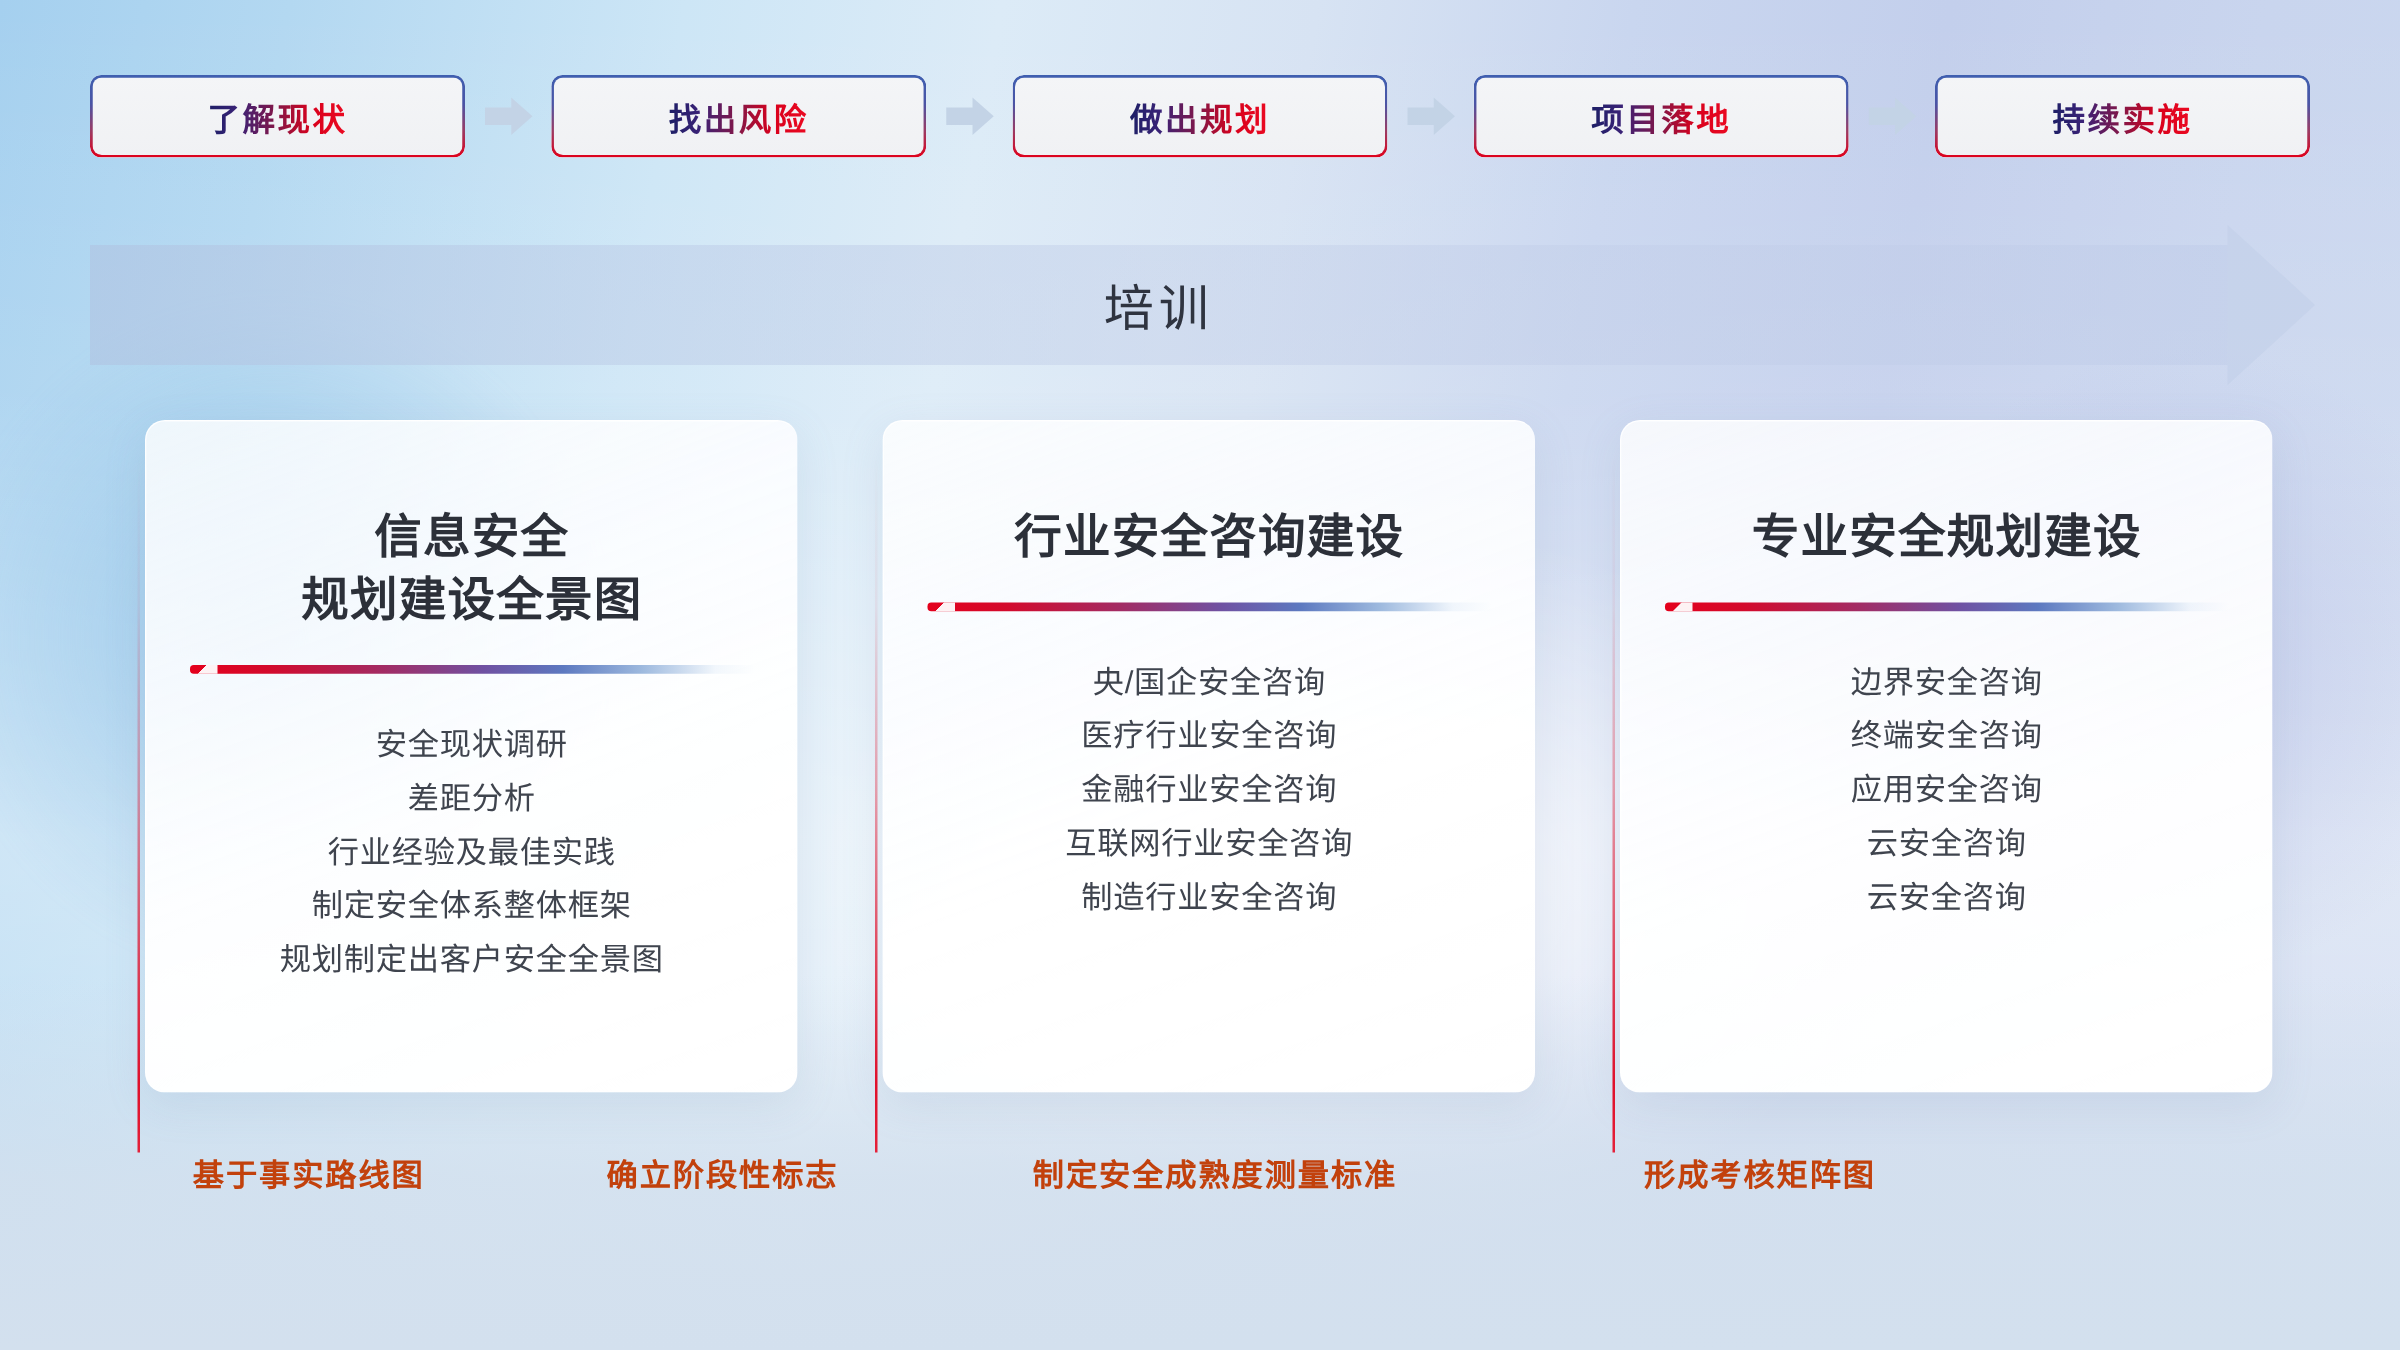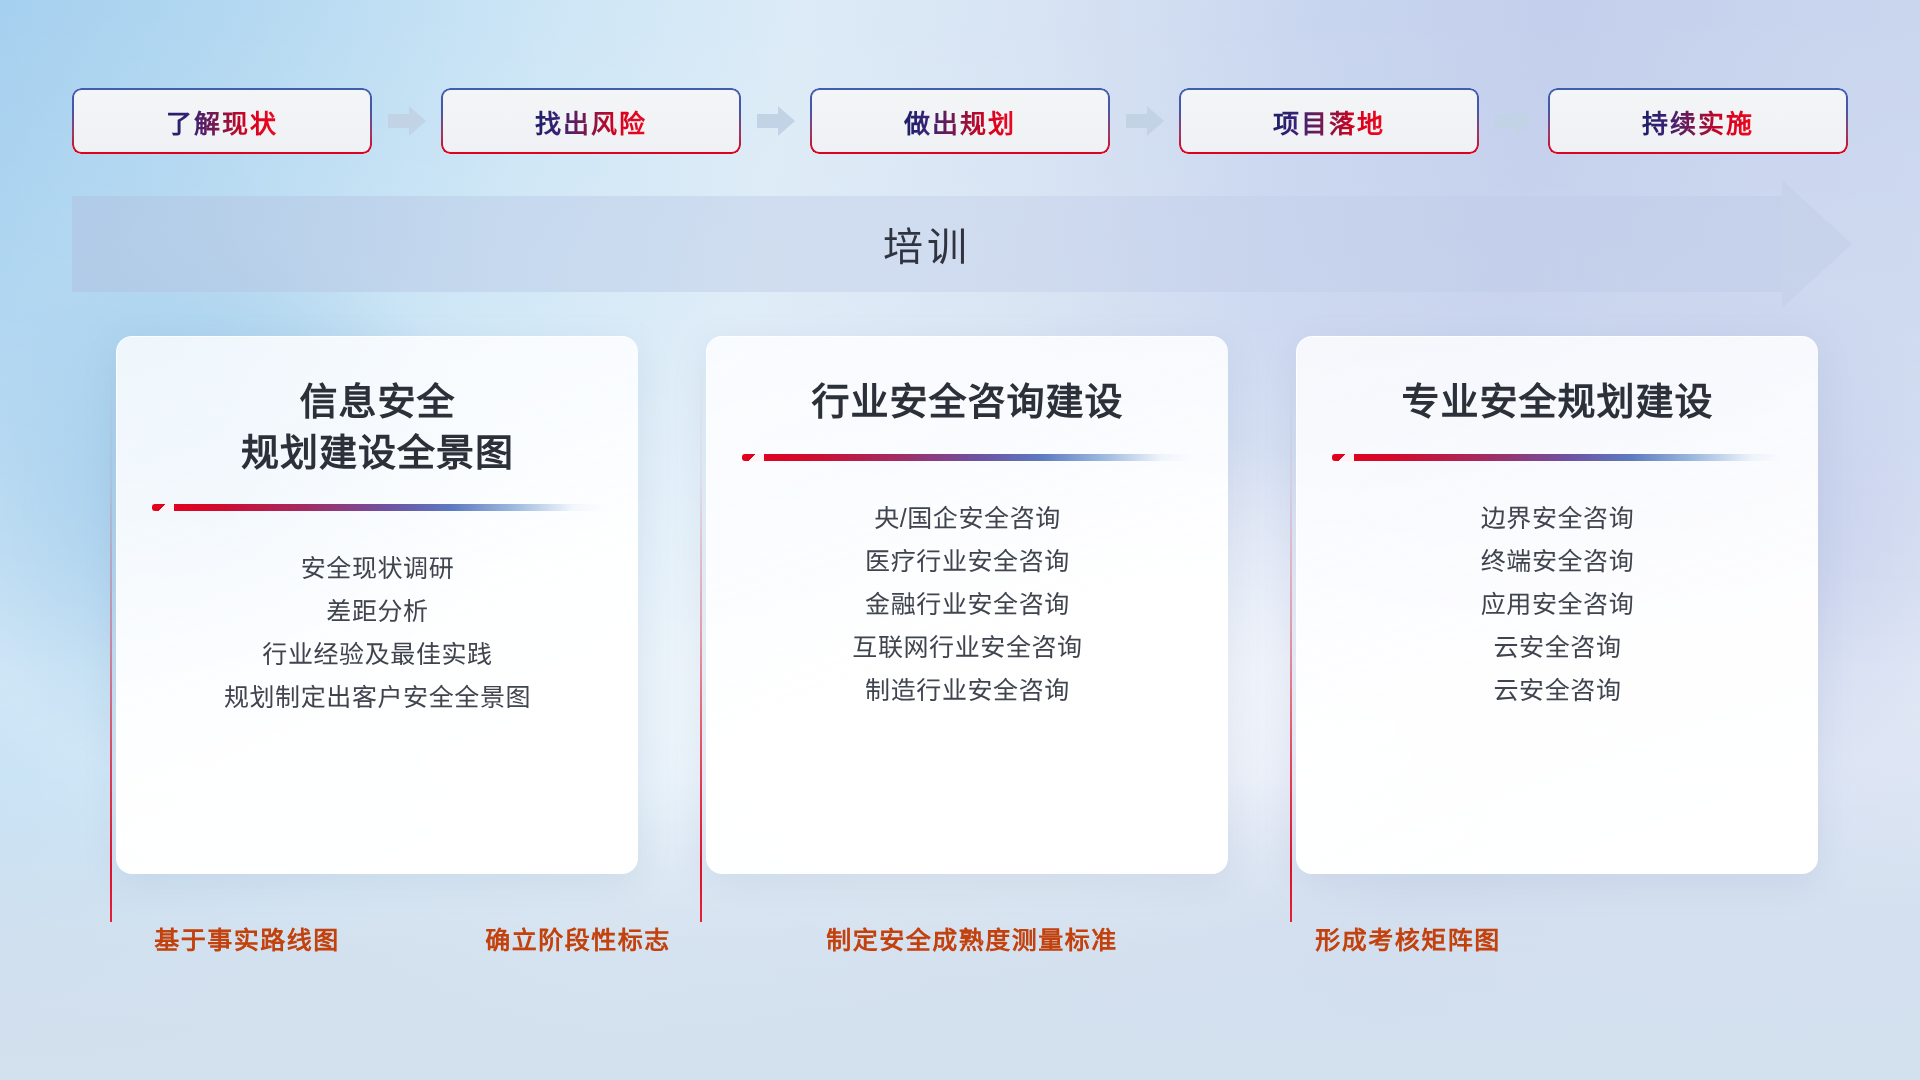--- a/index.html
+++ b/index.html
@@ -59,21 +59,21 @@
   }
   .bg-bottom-fade {
     position: absolute;
     left: 0; right: 0; bottom: 0; height: 300px;
     background: linear-gradient(180deg, rgba(211,224,238,0.0) 0%, rgba(211,224,238,0.85) 55%, #d3e0ee 100%);
   }
 
   
   .steps {
     position: absolute;
-    top: 88px;
+    top: 60px;
     left: 72px;
     right: 72px;
     height: 66px;
     display: flex;
     align-items: center;
     justify-content: space-between;
     text-align: right;
   }
   .step-box {
     position: relative;
@@ -214,21 +214,21 @@
     border-radius: 16px;
     background: linear-gradient(160deg,
         rgba(255,255,255,0.80) 0%,
         rgba(252,253,255,0.90) 28%,
         rgba(255,255,255,0.96) 58%,
         rgba(255,255,255,0.99) 100%);
     border-top: 1px solid rgba(255,255,255,0.95);
     border-left: 1px solid rgba(255,255,255,0.85);
     box-shadow: 0 10px 34px rgba(110,140,180,0.14);
     box-sizing: border-box;
-    padding: 40px 34px 30px 34px;
+    padding: 68px 34px 30px 34px;
     display: flex;
     flex-direction: column;
     align-items: center;
   }
   .card-title {
     font-size: 38px;
     font-weight: 700;
     color: #2c3039;
     line-height: 1.33;
     text-align: center;
@@ -353,20 +353,21 @@
   <div class="card-wrap">
     <div class="card-accent"></div>
     <div class="card">
       <div class="card-title">信息安全
 规划建设全景图</div>
       <div class="card-divider"></div>
       <ul class="card-list">
         <li>安全现状调研</li>
         <li>差距分析</li>
         <li>行业经验及最佳实践</li>
+        <li>制定安全体系整体框架</li>
         <li>规划制定出客户安全全景图</li>
       </ul>
     </div>
   </div>
 
   <div class="card-wrap">
     <div class="card-accent"></div>
     <div class="card">
       <div class="card-title">行业安全咨询建设</div>
       <div class="card-divider"></div>

